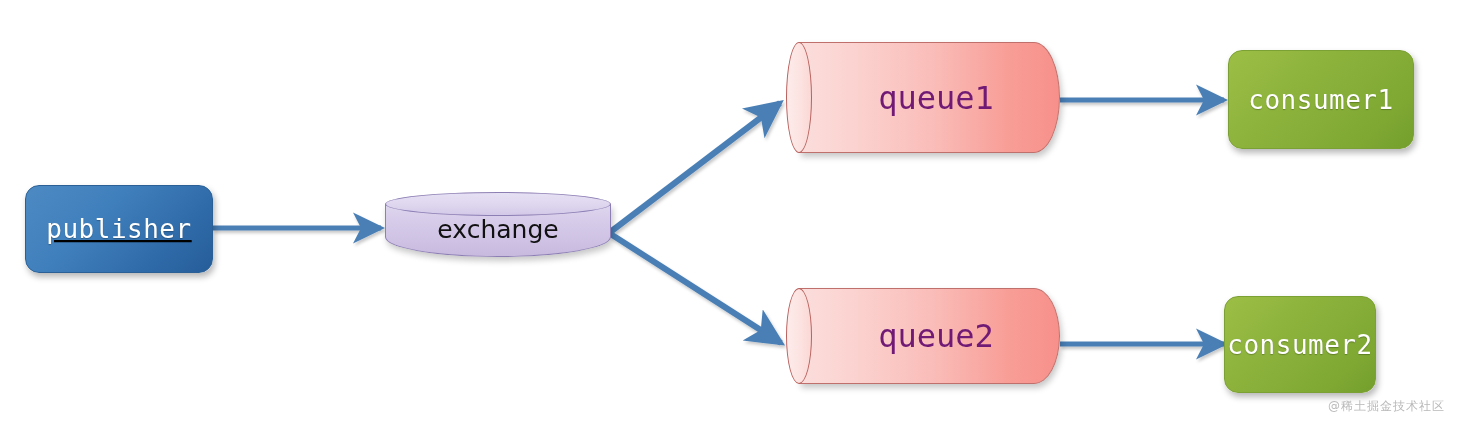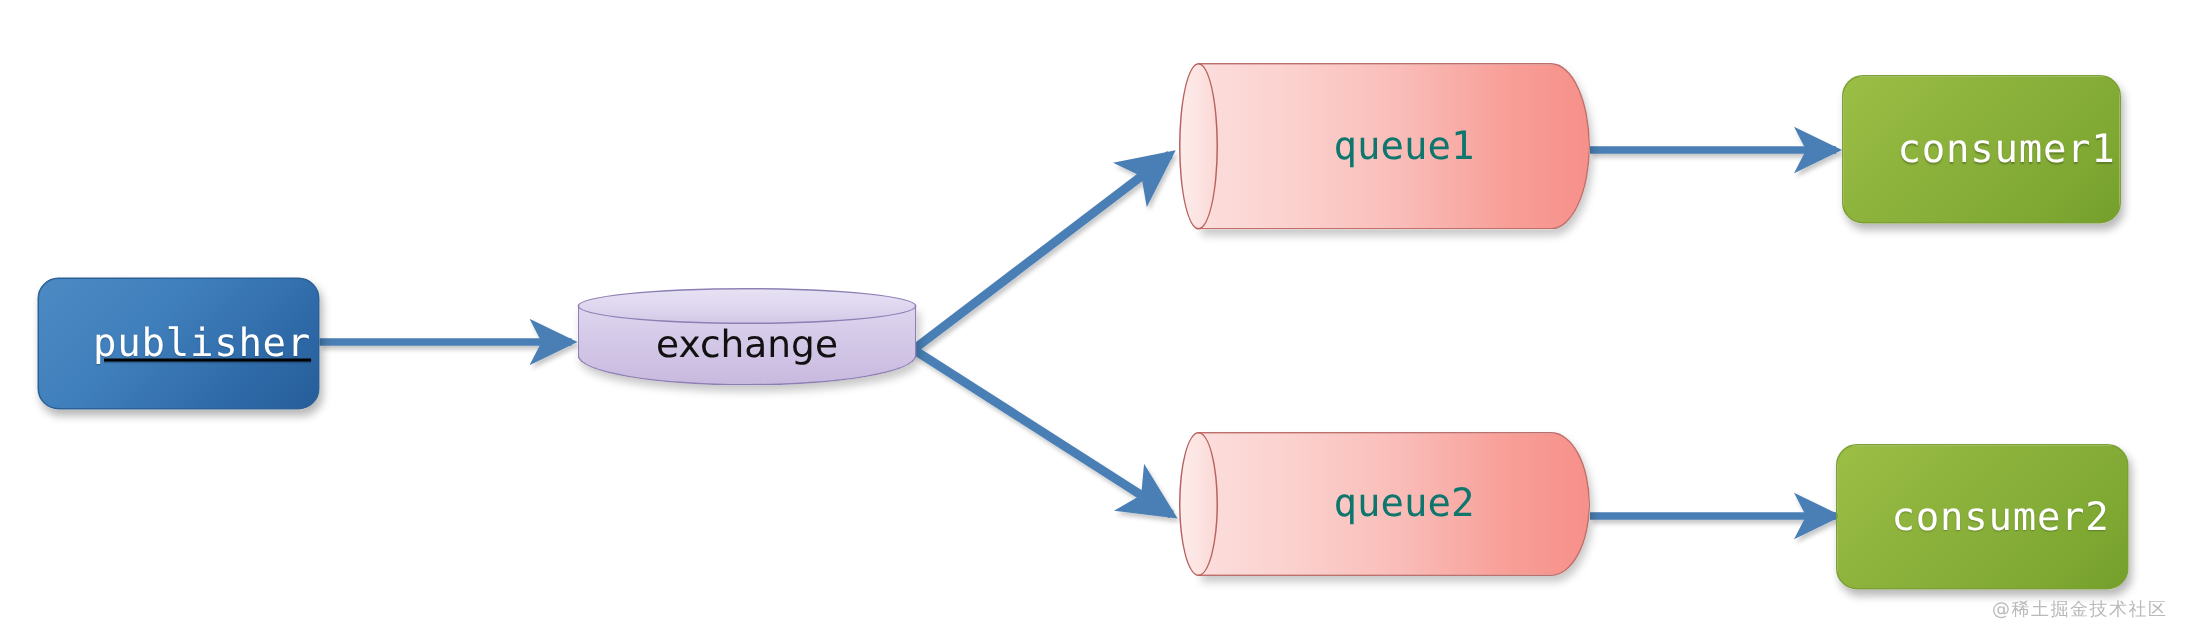--- a/index.html
+++ b/index.html
@@ -23,23 +23,23 @@
     height: 423px;
     pointer-events: none;
   }
 
   
   .rect-node {
     position: absolute;
     border-radius: 14px;
     display: flex;
     align-items: center;
+    justify-content: center;
     box-sizing: border-box;
     box-shadow: 2px 4px 6px rgba(0,0,0,0.28);
-    padding-left: 36px;
   }
   .rect-node .label {
     font-family: "DejaVu Sans Mono", "Liberation Mono", monospace;
     font-size: 26px;
     letter-spacing: 0.5px;
     color: #ffffff;
     text-shadow: 0 1px 1px rgba(0,0,0,0.25);
     white-space: nowrap;
   }
   .node-publisher {
@@ -129,22 +129,22 @@
   .hcyl .label {
     position: absolute;
     left: 26px;
     right: 0;
     top: 0;
     bottom: 0;
     display: flex;
     align-items: center;
     justify-content: center;
     font-family: "DejaVu Sans Mono", "Liberation Mono", monospace;
-    font-size: 26px;
-    color: #0f766e;
+    font-size: 32px;
+    color: #701a75;
     white-space: nowrap;
   }
 
   
   .watermark {
     position: absolute;
     right: 14px;
     bottom: 8px;
     font-family: "DejaVu Sans", "Liberation Sans", sans-serif;
     font-size: 12px;
@@ -200,19 +200,19 @@
   <div class="hcyl" style="left:786px; top:288px; width:274px; height:96px;">
     <div class="body"></div>
     <div class="cap"></div>
     <div class="label">queue2</div>
   </div>
 
   <div class="rect-node node-consumer" style="left:1228px; top:50px; width:186px; height:99px;">
     <span class="label">consumer1</span>
   </div>
 
-  <div class="rect-node node-consumer" style="left:1224px; top:296px; width:195px; height:97px;">
+  <div class="rect-node node-consumer" style="left:1224px; top:296px; width:152px; height:97px;">
     <span class="label">consumer2</span>
   </div>
 
   <div class="watermark">@稀土掘金技术社区</div>
 
 </div>
 
 </body></html>

